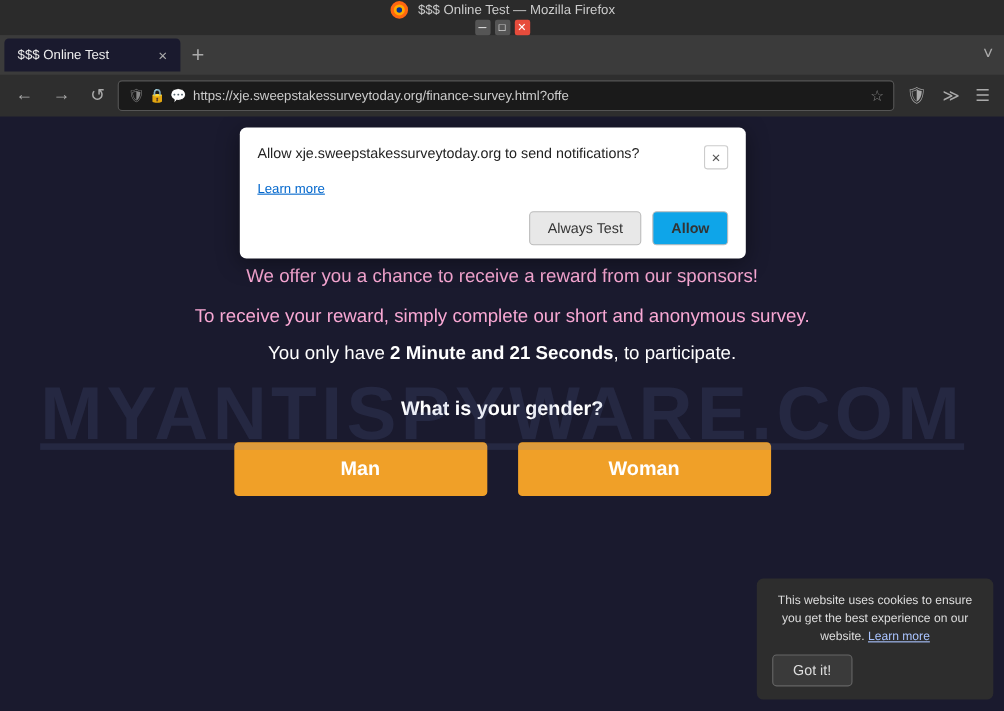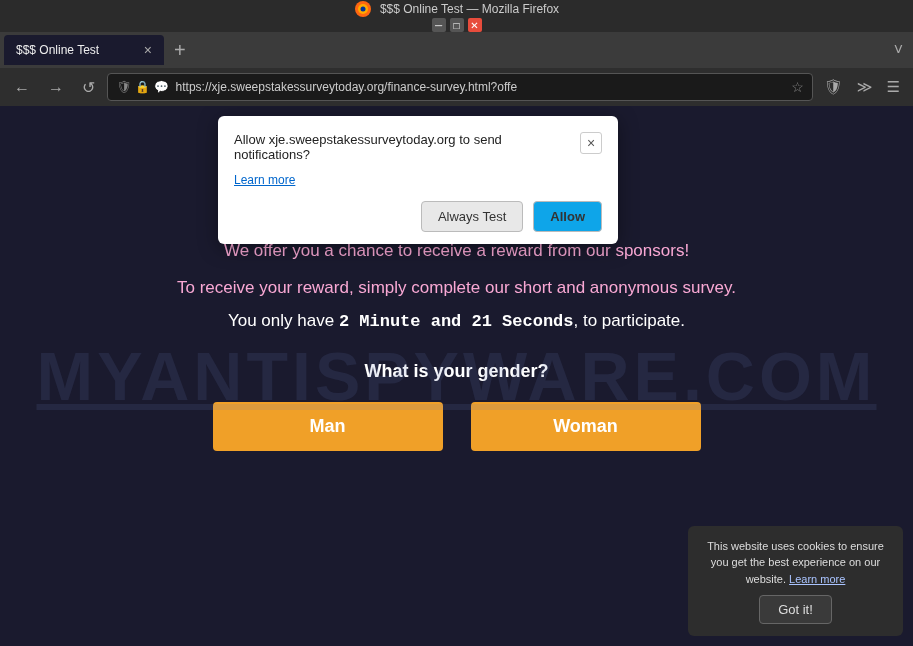--- a/index.html
+++ b/index.html
@@ -203,21 +203,20 @@
     }
 
     .timer-line {
       color: white;
       font-size: 17px;
       text-align: center;
       margin-bottom: 30px;
     }
     .timer-line strong {
       font-weight: bold;
-      font-family: Liberation Mono, monospace;
     }
 
     .gender-question {
       color: white;
       font-size: 18px;
       font-weight: bold;
       margin-bottom: 20px;
     }
 
     .gender-buttons {
@@ -235,21 +234,21 @@
       padding: 14px 0;
       width: 230px;
       cursor: pointer;
     }
 
     
     .notification-popup {
       position: absolute;
       top: 10px;
       left: 218px;
-      width: 400px;
+      width: 460px;
       background: white;
       border-radius: 6px;
       box-shadow: 0 4px 20px rgba(0,0,0,0.4);
       padding: 16px 16px 12px 16px;
       z-index: 100;
     }
     .notif-header {
       display: flex;
       align-items: flex-start;
       justify-content: space-between;
@@ -324,21 +323,21 @@
       margin-bottom: 8px;
       text-align: center;
     }
     .cookie-learn {
       color: #aac4ff;
       text-decoration: underline;
       cursor: pointer;
     }
     .cookie-btn-row {
       display: flex;
-      justify-content: center;
+      justify-content: flex-start;
     }
     .cookie-got-it {
       background: #3a3a3a;
       border: 1px solid #666;
       color: #ddd;
       border-radius: 4px;
       padding: 6px 18px;
       font-size: 13px;
       cursor: pointer;
     }

